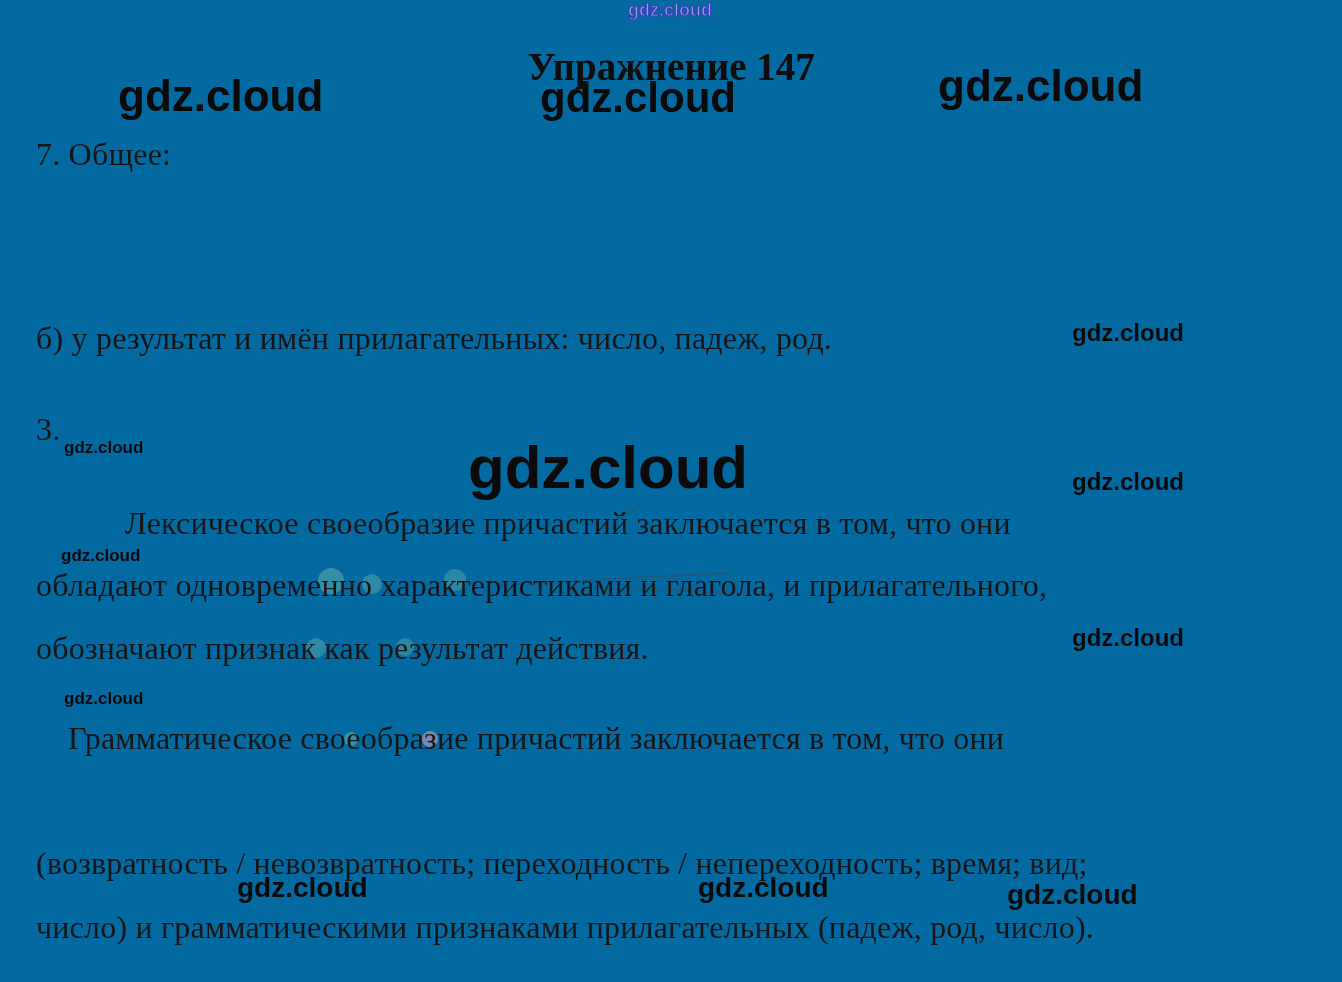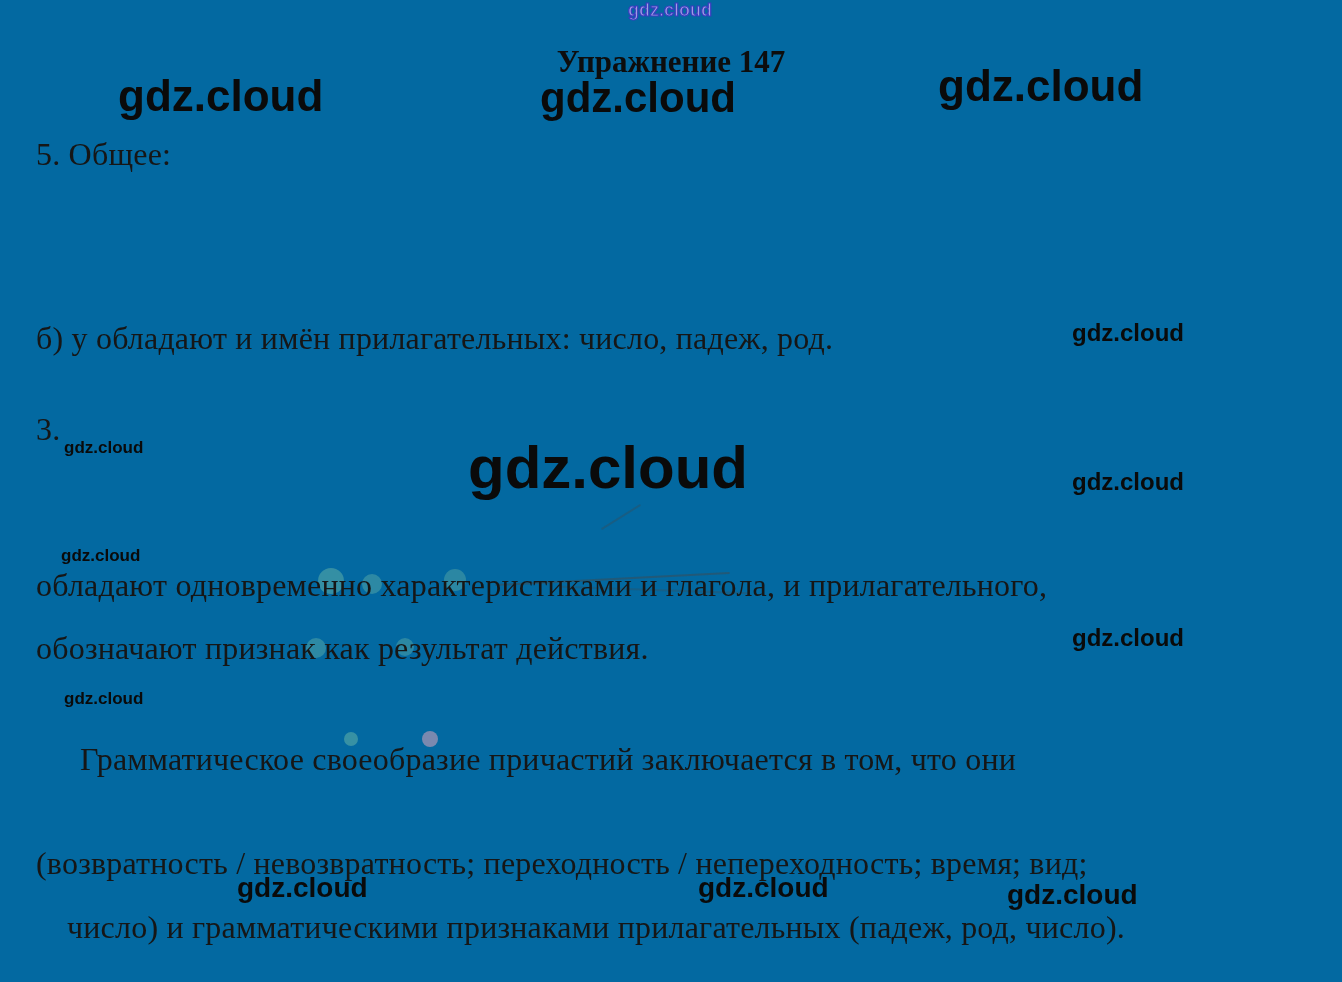--- a/index.html
+++ b/index.html
@@ -20,21 +20,21 @@
     color:#161616;
     white-space:nowrap;
     letter-spacing:0.2px;
   }
   .title{
     position:absolute;
     left:0;width:100%;
     text-align:center;
     font-family:"Liberation Serif", serif;
     font-weight:bold;
-    font-size:31px;
+    font-size:39px;
     color:#0d0d0d;
     white-space:nowrap;
   }
 
   
   .wm{
     position:absolute;
     font-family:"Liberation Sans", sans-serif;
     font-weight:600;
     color:#0a0a0a;
@@ -93,24 +93,25 @@
   <div class="tint" style="left:306px;top:638px;width:20px;height:20px;background:rgba(135,205,170,0.32);"></div>
   <div class="tint" style="left:396px;top:638px;width:18px;height:18px;background:rgba(135,205,170,0.3);"></div>
   <div class="tint" style="left:344px;top:732px;width:14px;height:14px;background:rgba(135,205,170,0.4);"></div>
   <div class="tint" style="left:422px;top:731px;width:16px;height:16px;background:rgba(242,170,190,0.5);"></div>
   <div class="stroke-mark" style="left:495px;top:578px;width:235px;transform:rotate(-3deg);"></div>
   <div class="stroke-mark" style="left:560px;top:589px;width:190px;transform:rotate(2deg);opacity:0.6;"></div>
   <div class="stroke-mark" style="left:598px;top:516px;width:46px;transform:rotate(-32deg);opacity:0.7;"></div>
 
   <div class="title" style="top:44px;">Упражнение 147</div>
 
-  <div class="line" style="left:36px;top:136px;">5. Общее:</div>
-  <div class="line" style="left:36px;top:320px;">б) у обладают и имён прилагательных: число, падеж, род.</div>
+  <div class="line" style="left:36px;top:136px;">7. Общее:</div>
+  <div class="line" style="left:36px;top:320px;">б) у результат и имён прилагательных: число, падеж, род.</div>
   <div class="line" style="left:36px;top:411px;">3.</div>
 
+  <div class="line" style="left:125px;top:505px;">Лексическое своеобразие причастий заключается в том, что они</div>
   <div class="line" style="left:36px;top:567px;">обладают одновременно характеристиками и глагола, и прилагательного,</div>
   <div class="line" style="left:36px;top:630px;">обозначают признак как результат действия.</div>
 
-  <div class="line" style="left:80px;top:720px;margin-top:21px;">Грамматическое своеобразие причастий заключается в том, что они</div>
+  <div class="line" style="left:68px;top:720px;">Грамматическое своеобразие причастий заключается в том, что они</div>
   <div class="line" style="left:36px;top:845px;">(возвратность / невозвратность; переходность / непереходность; время; вид;</div>
-  <div class="line" style="left:36px;top:909px;margin-left:31px;">число) и грамматическими признаками прилагательных (падеж, род, число).</div>
+  <div class="line" style="left:36px;top:909px;">число) и грамматическими признаками прилагательных (падеж, род, число).</div>
 
 </div>
 
 </body></html>

